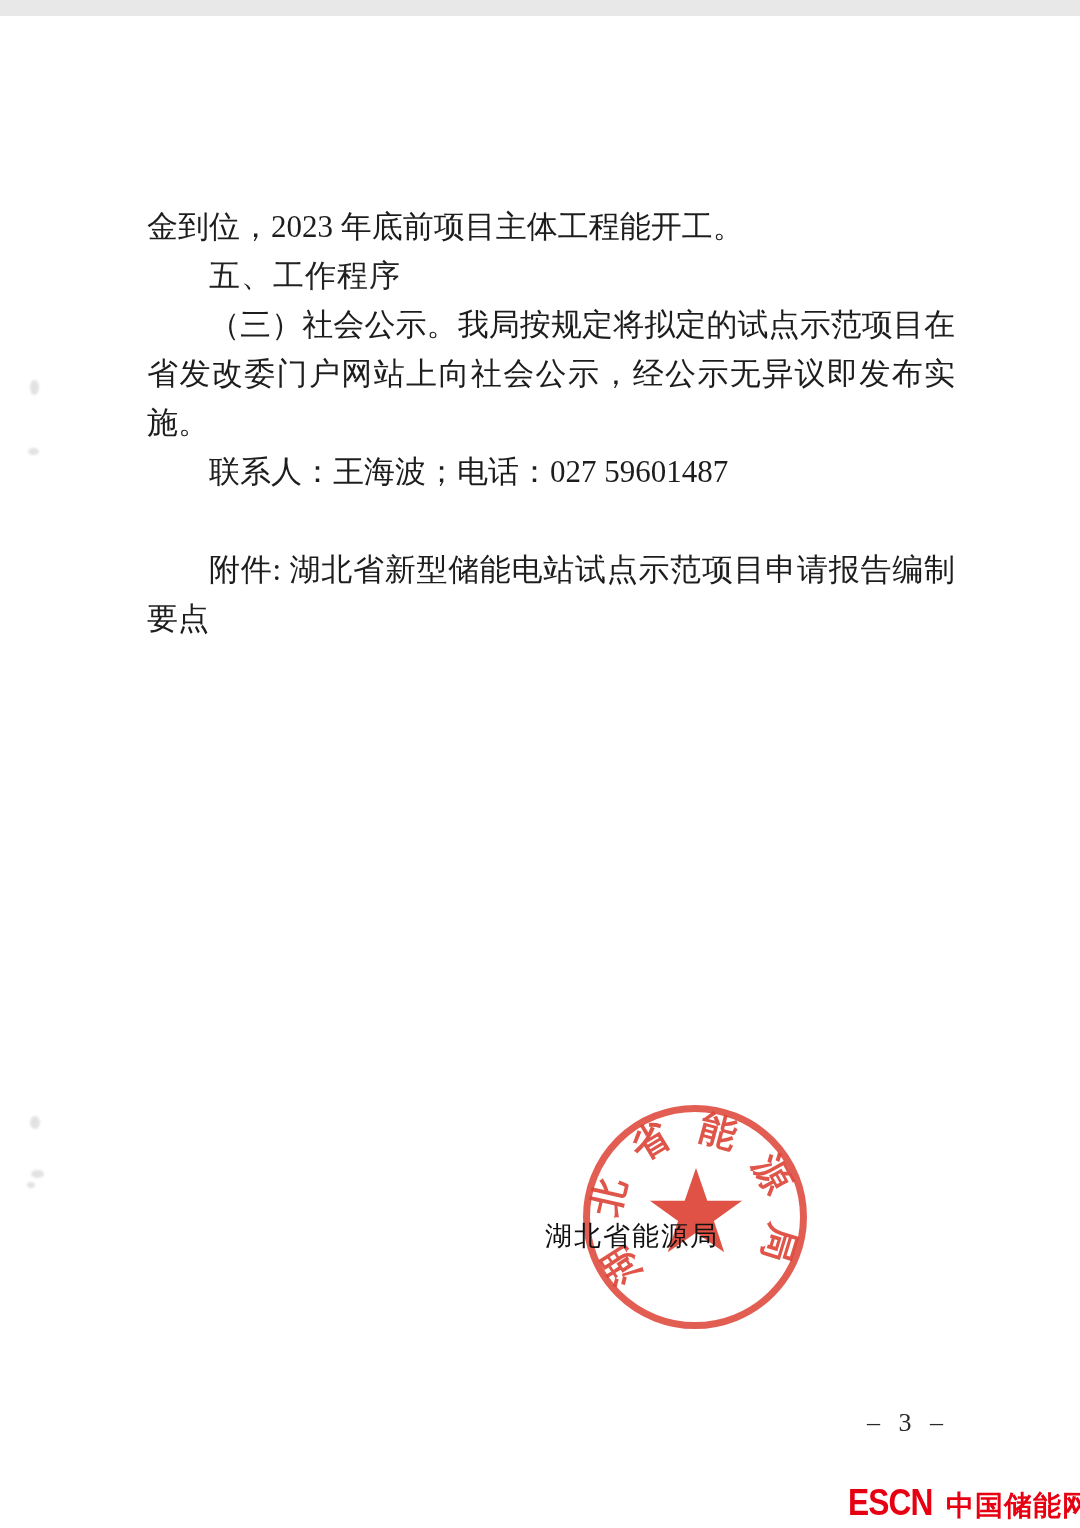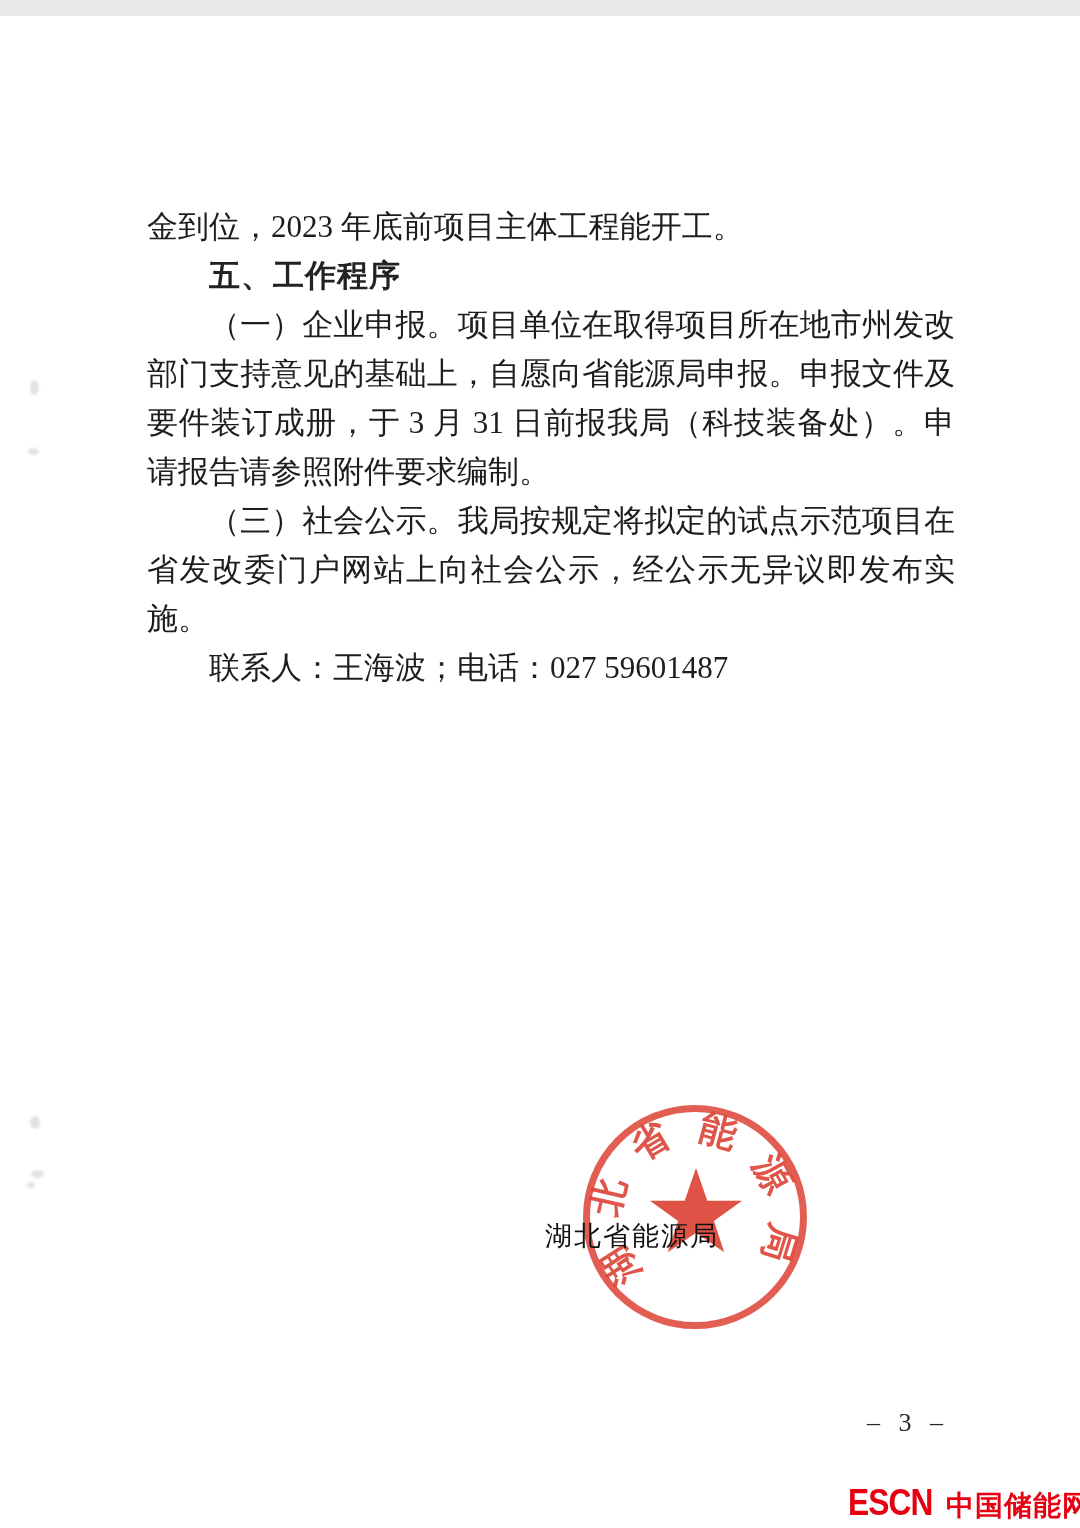--- a/index.html
+++ b/index.html
@@ -22,21 +22,21 @@
     font-size: 31px;
     line-height: 49px;
     color: #1d1d1d;
     text-align: justify;
     text-justify: inter-character;
   }
   .doc-body p { margin: 0; text-indent: 2em; }
   .doc-body p.no-indent { text-indent: 0; }
   .doc-body p.heading {
     font-family: "Liberation Sans", "DejaVu Sans", sans-serif;
-    font-weight: 700;
+    font-weight: 400;
     letter-spacing: 1px;
     color: #222;
   }
   .doc-body p.attachment { margin-top: 49px; }
 
   
   .seal {
     position: absolute;
     left: 583px;
     top: 1089px;
@@ -137,23 +137,23 @@
 
   <div class="smudge" style="left:30px; top:364px; width:9px; height:15px;"></div>
   <div class="smudge" style="left:28px; top:432px; width:11px; height:7px;"></div>
   <div class="smudge" style="left:30px; top:1100px; width:10px; height:13px;"></div>
   <div class="smudge" style="left:31px; top:1154px; width:13px; height:8px;"></div>
   <div class="smudge" style="left:27px; top:1166px; width:8px; height:6px;"></div>
 
   <div class="doc-body">
     <p class="no-indent">金到位，2023 年底前项目主体工程能开工。</p>
     <p class="heading">五、工作程序</p>
-    <p>（一）企业申报。项目单位在取得项目所在地市州发改部门支持意见的基础上，自愿向省能源局申报。申报文件及要件装订成册，于 3 月 31 日前报我局（科技装备处）。申请报告请参照附件要求编制。</p>
     <p>（三）社会公示。我局按规定将拟定的试点示范项目在省发改委门户网站上向社会公示，经公示无异议即发布实施。</p>
     <p>联系人：王海波；电话：027 59601487</p>
+    <p class="attachment">附件: 湖北省新型储能电站试点示范项目申请报告编制要点</p>
   </div>
 
   <div class="seal">
     <div class="ring"></div>
     <div class="star"></div>
     <span class="ring-char" style="left:38px;  top:160px; transform: translate(-50%,-50%) rotate(-123deg);">湖</span>
     <span class="ring-char" style="left:26px;  top:92px;  transform: translate(-50%,-50%) rotate(-77deg);">北</span>
     <span class="ring-char" style="left:67px;  top:37px;  transform: translate(-50%,-50%) rotate(-31deg);">省</span>
     <span class="ring-char" style="left:135px; top:27px;  transform: translate(-50%,-50%) rotate(15deg);">能</span>
     <span class="ring-char" style="left:189px; top:69px;  transform: translate(-50%,-50%) rotate(61deg);">源</span>

